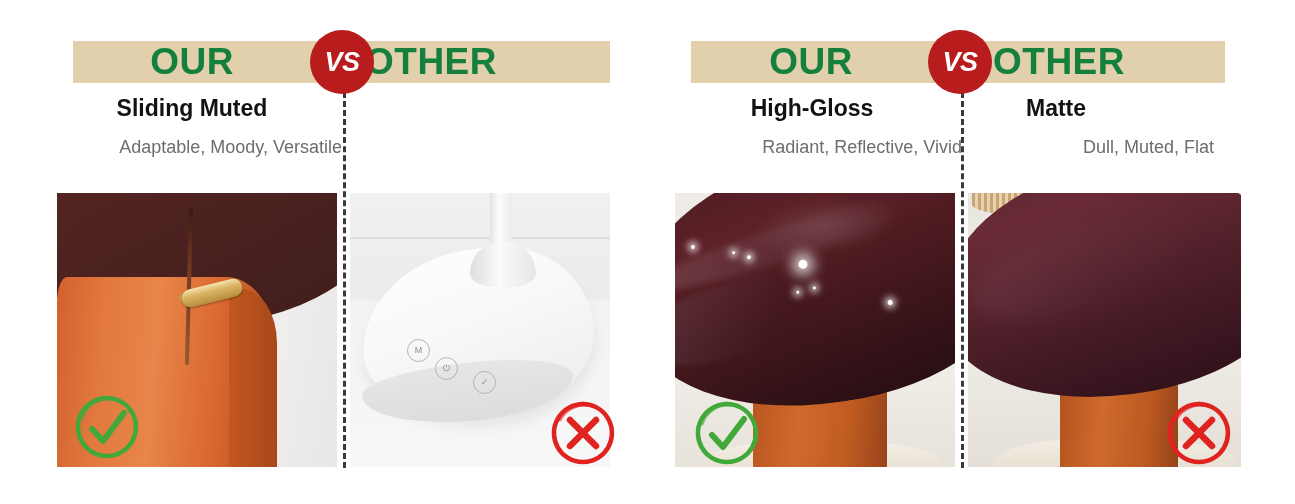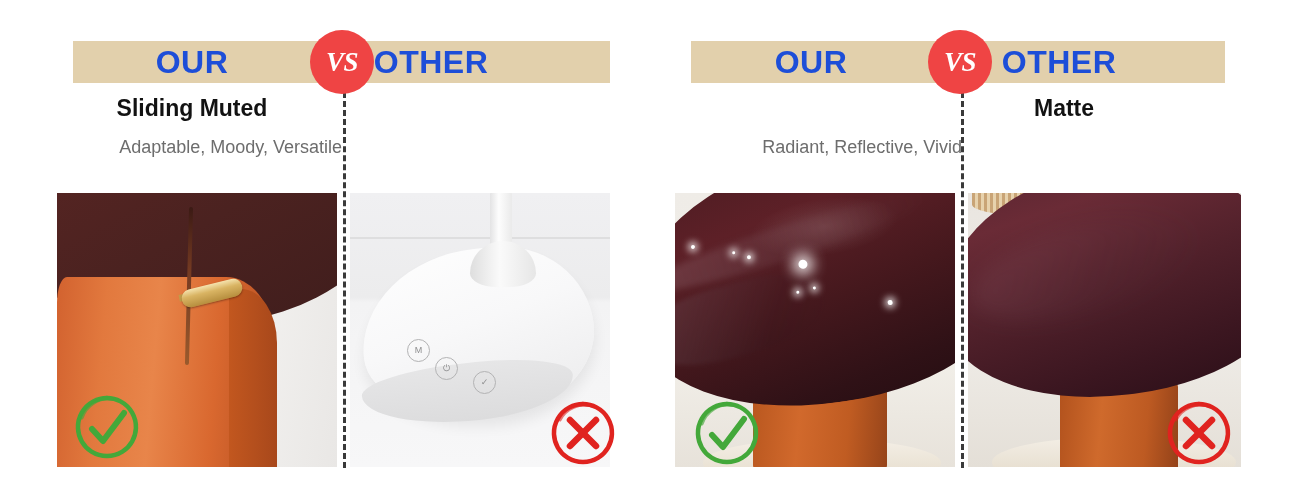--- a/index.html
+++ b/index.html
@@ -31,50 +31,49 @@
     background: #e2d0ac;
   }
   #section-left  .banner { left: 73px; top: 41px; width: 537px; }
   #section-right .banner { left: 43px; top: 41px; width: 534px; }
 
   .banner-label {
     position: absolute;
     top: 41px;
     height: 42px;
     line-height: 42px;
-    font-size: 32px;
+    font-size: 37px;
     font-weight: bold;
-    color: #1d4ed8;
+    color: #15803d;
     letter-spacing: 0.5px;
     text-align: center;
   }
   .banner-label.our   { width: 230px; }
   .banner-label.other { width: 230px; }
   #section-left  .banner-label.our   { left: 77px;  }
   #section-left  .banner-label.other { left: 316px; }
   #section-right .banner-label.our   { left: 48px;  }
   #section-right .banner-label.other { left: 296px; }
 
   
   .vs-badge {
     position: absolute;
     top: 30px;
     width: 64px;
     height: 64px;
     border-radius: 50%;
-    background: #ef4444;
+    background: #b91c1c;
     color: #ffffff;
     font-size: 27px;
     font-weight: bold;
     font-style: italic;
     line-height: 64px;
     text-align: center;
     letter-spacing: -0.5px;
     z-index: 5;
-    font-family: Liberation Serif, serif;
   }
   #section-left  .vs-badge { left: 310px; }
   #section-right .vs-badge { left: 280px; }
 
   
   .col-title {
     position: absolute;
     top: 95px;
     width: 280px;
     text-align: center;
@@ -88,21 +87,21 @@
     width: 300px;
     text-align: right;
     font-size: 18px;
     color: #6d6d6d;
   }
   #section-left  .col-title.our     { left: 52px;  }
   #section-left  .col-title.other   { left: 306px; }
   #section-left  .col-subtitle.our  { left: 42px;  }
   #section-left  .col-subtitle.other{ left: 296px; }
   #section-right .col-title.our     { left: 24px;  }
-  #section-right .col-title.other   { left: 276px; }
+  #section-right .col-title.other   { left: 268px; }
   #section-right .col-subtitle.our  { left: 14px;  }
   #section-right .col-subtitle.other{ left: 266px; }
 
   
   .divider {
     position: absolute;
     width: 0px;
     border-left: 3px dashed #3a3a3a;
     z-index: 4;
   }
@@ -390,23 +389,25 @@
 
 <div class="comparison-section" id="section-right">
 
   <div class="banner"></div>
 
   <div class="banner-label our">OUR</div>
   <div class="banner-label other">OTHER</div>
 
   <div class="vs-badge">VS</div>
 
+  <div class="col-title our">High-Gloss</div>
   <div class="col-title other">Matte</div>
 
   <div class="col-subtitle our">Radiant, Reflective, Vivid</div>
+  <div class="col-subtitle other">Dull, Muted, Flat</div>
 
   <div class="divider"></div>
 </div>
 
 <div class="photo" id="photo-3">
   <div class="photo-inner">
     <div class="p3-bg"></div>
     <div class="p3-plinth"></div>
     <div class="p3-base"></div>
     <div class="p3-shade">

